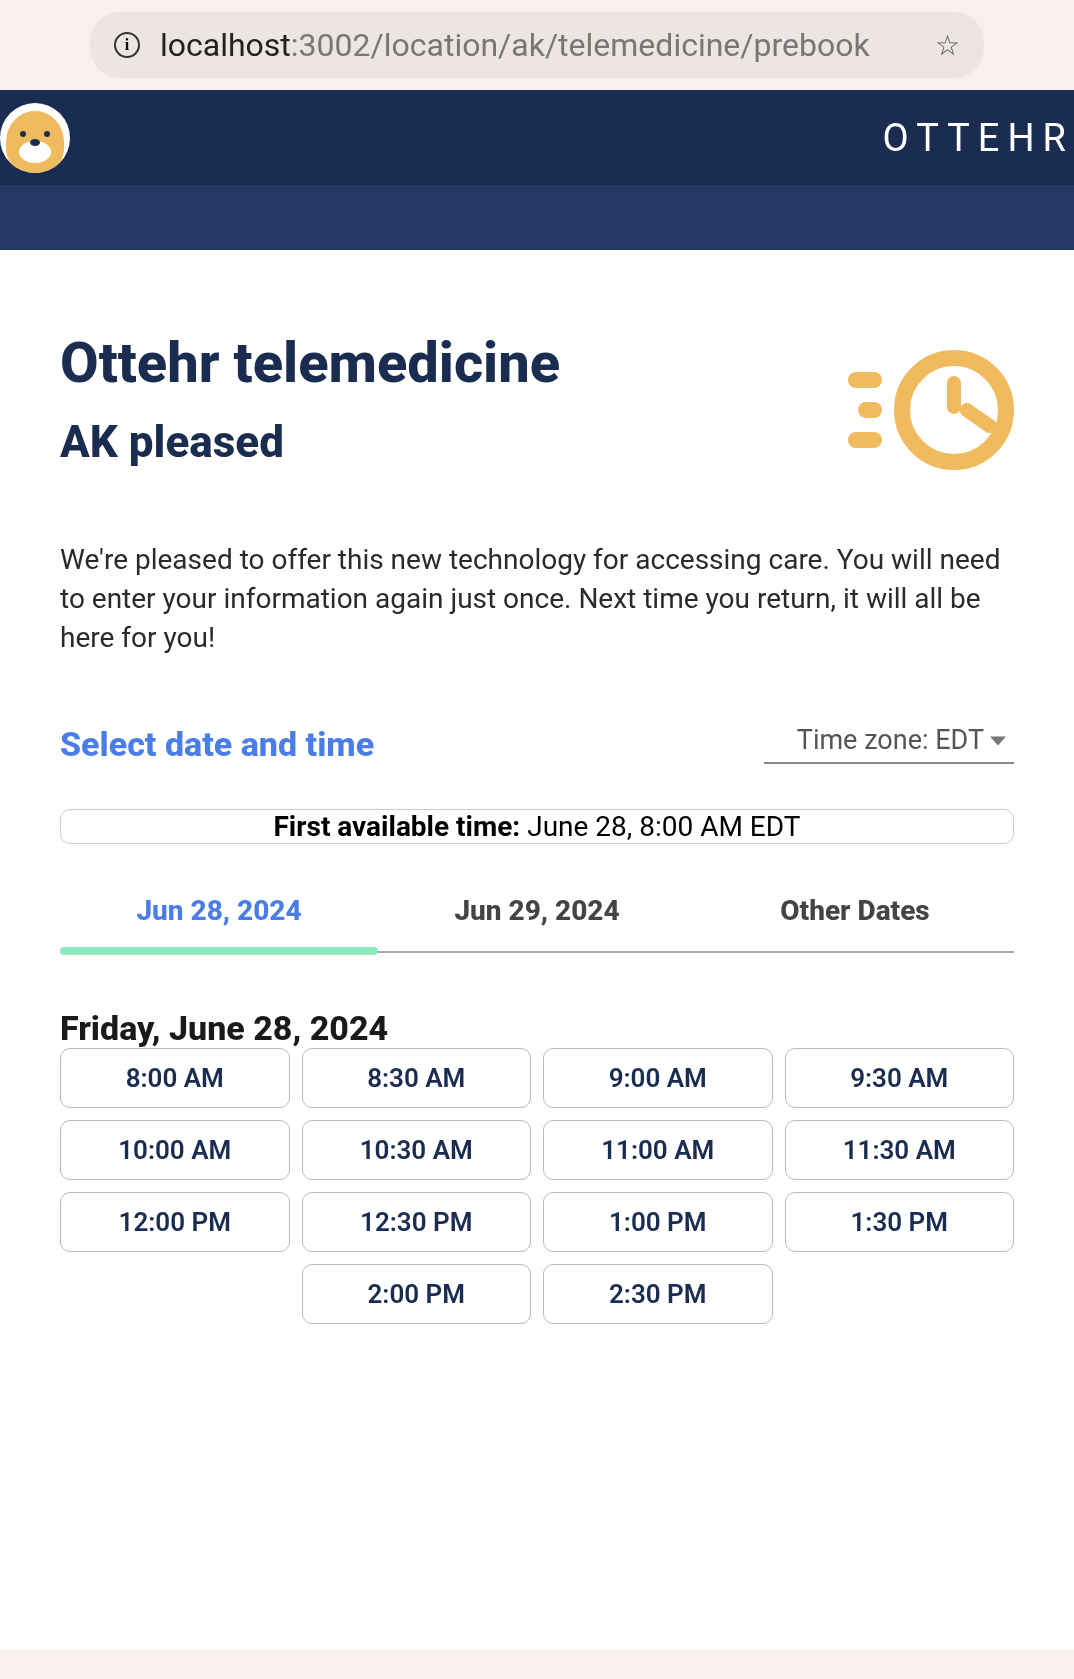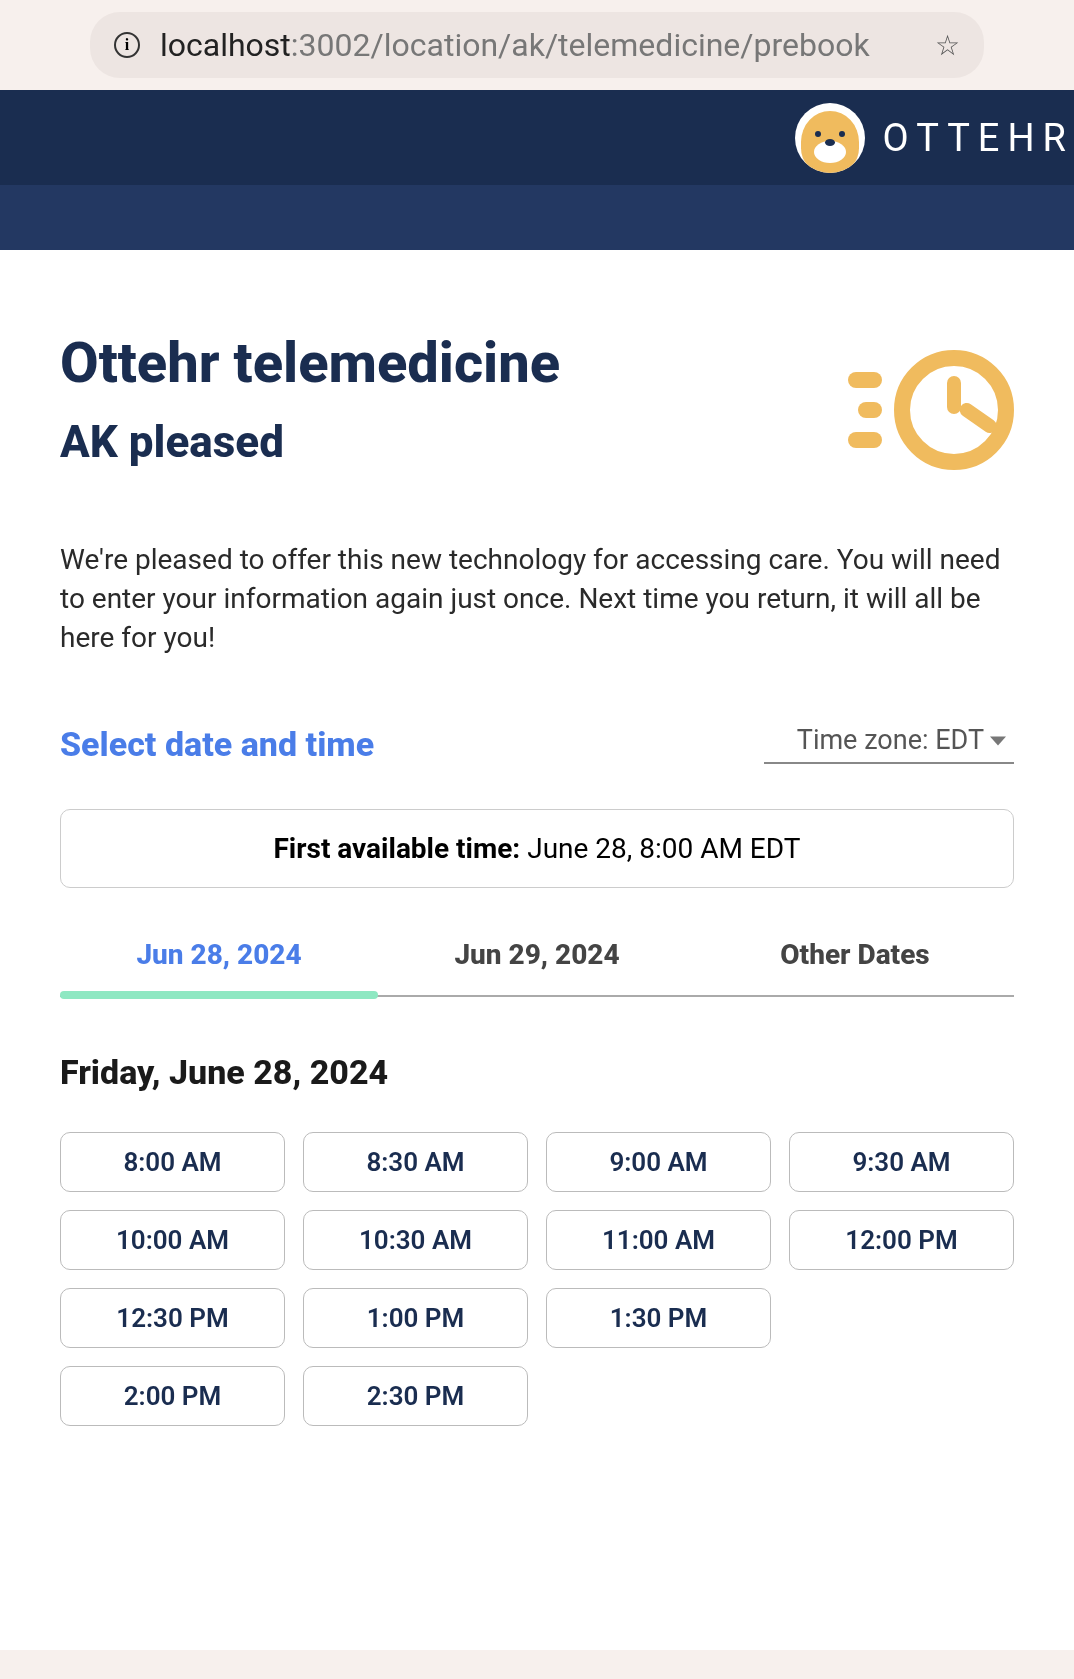--- a/index.html
+++ b/index.html
@@ -44,21 +44,21 @@
     .url-path { color: #777; }
     .star-icon {
       font-size: 28px;
       color: #555;
     }
     .header-dark {
       background: #1a2d50;
       height: 95px;
       display: flex;
       align-items: center;
-      justify-content: flex-end;
+      justify-content: space-between;
       gap: 18px;
     }
     .otter-avatar {
       width: 70px;
       height: 70px;
       background: #fff;
       border-radius: 50%;
       position: relative;
       overflow: hidden;
     }
@@ -190,21 +190,20 @@
       top: 50%;
       transform: translateY(-40%);
       border-left: 8px solid transparent;
       border-right: 8px solid transparent;
       border-top: 9px solid #777;
     }
     .first-avail {
       margin-top: 45px;
       border: 1.5px solid #ccc;
       border-radius: 10px;
-      padding: 22px;
       text-align: center;
       font-size: 28px;
     }
     .first-avail-label { font-weight: 700; }
     .tabs {
       display: flex;
       margin-top: 50px;
       border-bottom: 2px solid #aaa;
     }
     .tab {
@@ -229,22 +228,21 @@
     }
     .date-heading {
       font-size: 34px;
       font-weight: 800;
       margin-top: 55px;
       color: #1a1a1a;
     }
     .slot-grid {
       display: grid;
       grid-template-columns: repeat(4, 1fr);
-      gap: 18px;
-      margin-top: 40px;
+      gap: 12px;
     }
     .slot {
       border: 1.5px solid #bbb;
       border-radius: 10px;
       padding: 14px 0;
       text-align: center;
       font-size: 26px;
       font-weight: 600;
       color: #1a2d50;
     }
@@ -316,20 +314,21 @@
   <h3 class="date-heading">Friday, June 28, 2024</h3>
 
   <div class="slot-grid" id="slots">
       <div class="slot">8:00 AM</div>
       <div class="slot">8:30 AM</div>
       <div class="slot">9:00 AM</div>
       <div class="slot">9:30 AM</div>
       <div class="slot">10:00 AM</div>
       <div class="slot">10:30 AM</div>
       <div class="slot">11:00 AM</div>
+      <div class="slot">11:30 AM</div>
       <div class="slot">12:00 PM</div>
       <div class="slot">12:30 PM</div>
       <div class="slot">1:00 PM</div>
       <div class="slot">1:30 PM</div>
       <div class="slot empty"></div>
       <div class="slot">2:00 PM</div>
       <div class="slot">2:30 PM</div>
       <div class="slot empty"></div>
     </div>
 </div>

